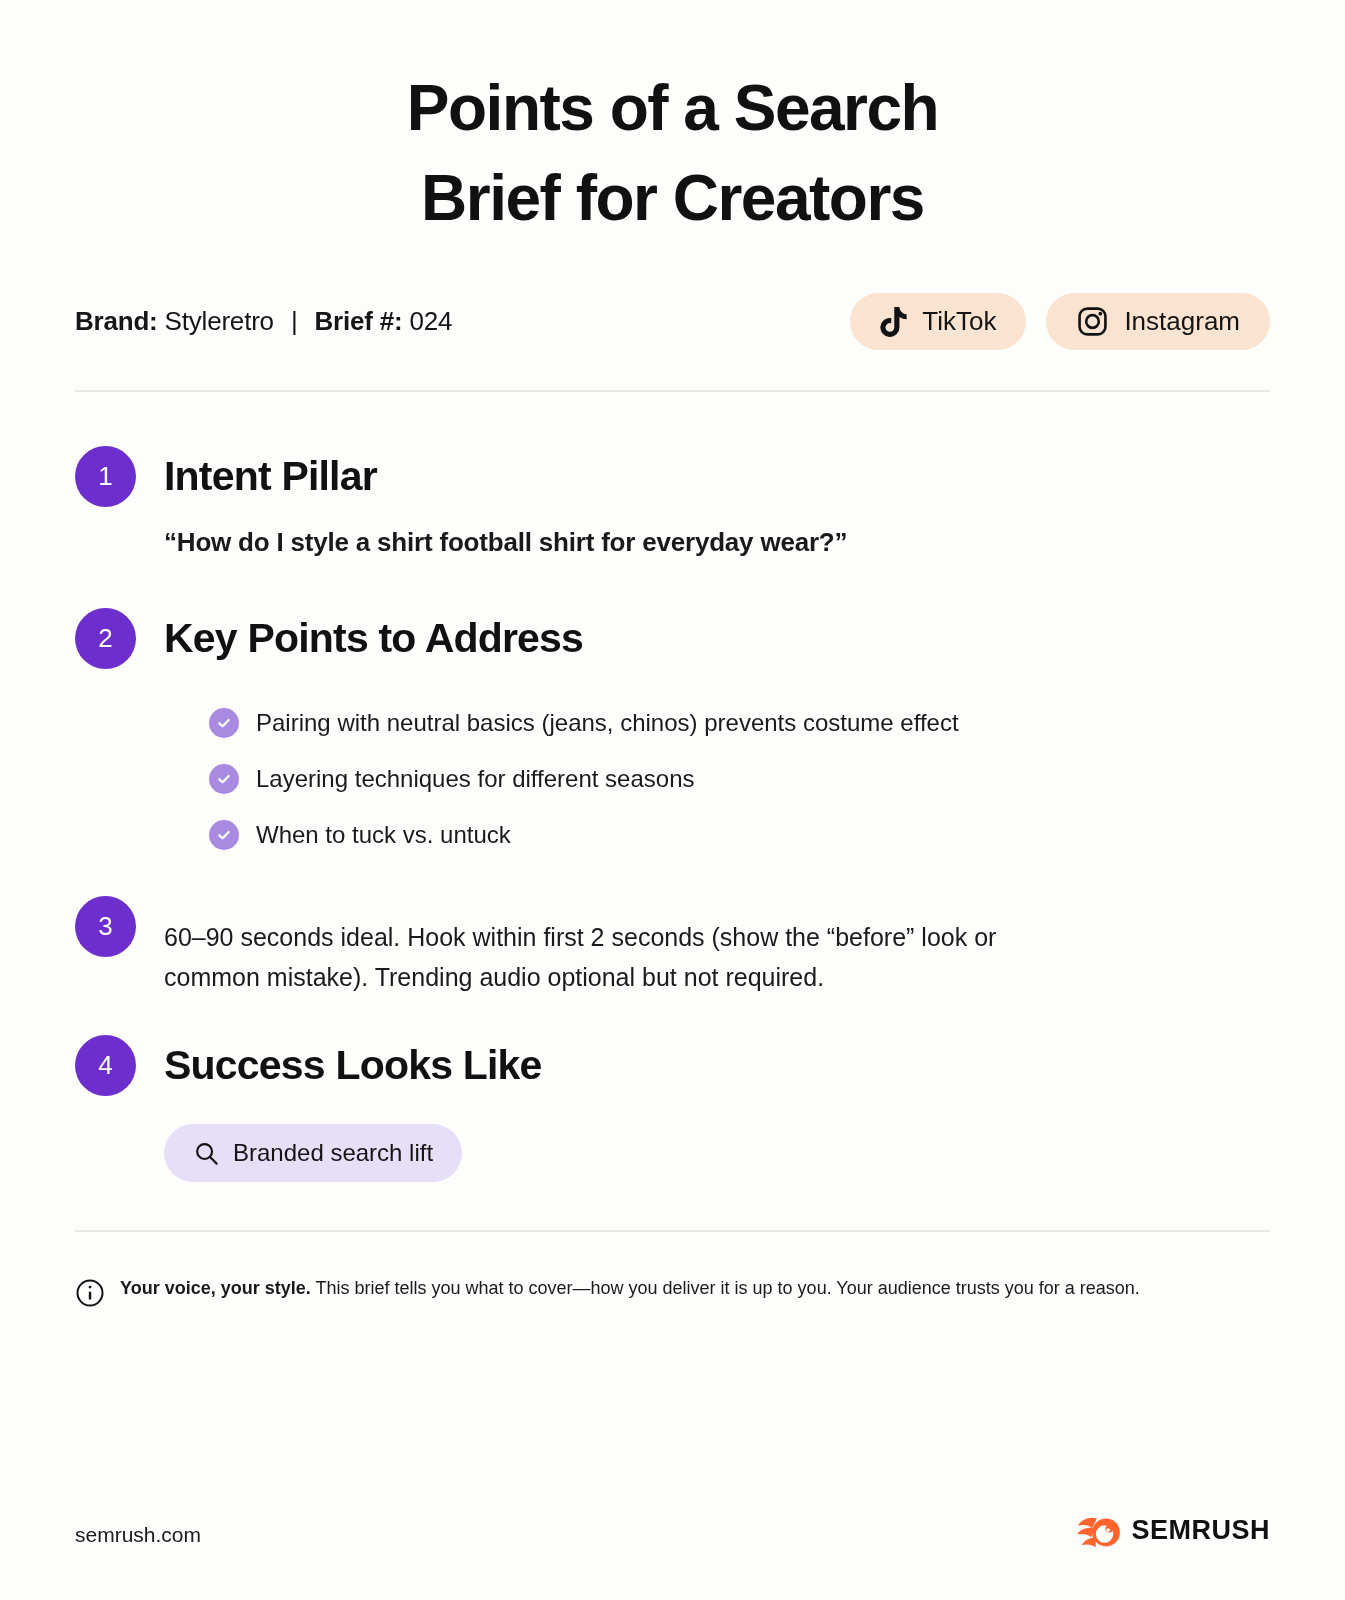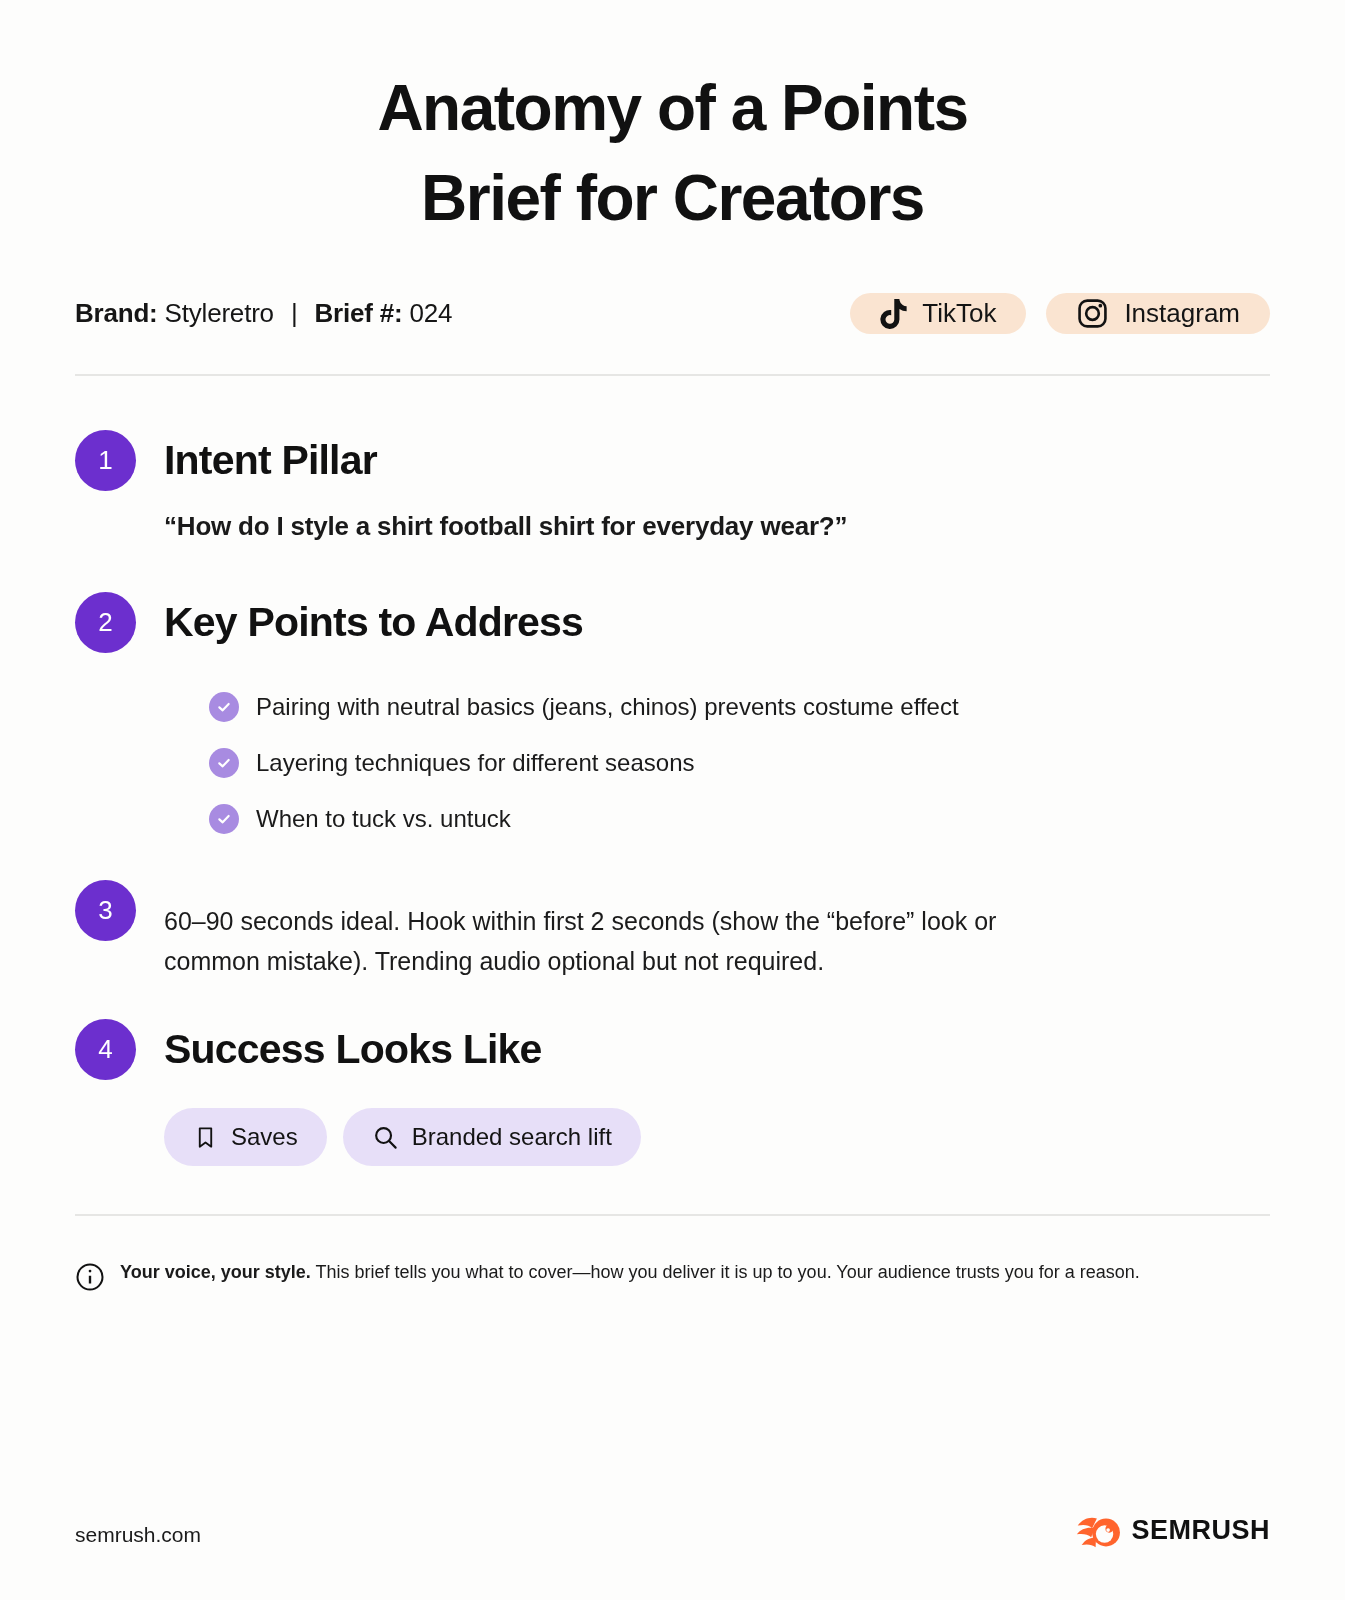--- a/index.html
+++ b/index.html
@@ -36,21 +36,21 @@
   }
   .brand-line { font-size: 26px; color: #161616; letter-spacing: -0.2px; }
   .brand-line .bold { font-weight: 700; }
   .brand-line .sep { margin: 0 10px; color: #161616; }
 
   .platform-pills { display: flex; gap: 20px; }
   .pill-peach {
     display: flex; align-items: center; gap: 15px;
     background: #FAE4D1;
     border-radius: 999px;
-    padding: 4px 30px;
+    padding: 12px 30px;
     font-size: 26px;
     color: #141414;
   }
   .pill-peach svg { display: block; }
 
   .divider {
     border: none;
     border-top: 2px solid #E6E6E4;
     margin-top: 40px;
   }
@@ -172,21 +172,21 @@
     letter-spacing: 0.5px;
     color: #111111;
   }
 </style>
 </head>
 <body>
 
 <div class="page">
 
   <h1 class="title">
-    <div>Anatomy of a Points</div>
+    <div>Points of a Search</div>
     <div>Brief for Creators</div>
   </h1>
 
   <div class="meta-row">
     <div class="brand-line">
       <span class="bold">Brand:</span>
       <span>Styleretro</span>
       <span class="sep">|</span>
       <span class="bold">Brief #:</span>
       <span>024</span>
@@ -265,28 +265,20 @@
       </div>
     </div>
 
     <div class="section sec-gap-4">
       <div class="num-circle">4</div>
       <h2 class="section-title">Success Looks Like</h2>
       <div class="section-content">
         <div class="metric-pills">
           <div class="pill-lavender">
             <span>
-              <svg viewBox="0 0 24 24" width="25" height="25" fill="none" stroke="#121212" stroke-width="1.8" stroke-linejoin="round">
-                  <path d="M6.5 3.2h11v17.6l-5.5-4.1-5.5 4.1z"></path>
-                </svg>
-            </span>
-            <span>Saves</span>
-          </div>
-          <div class="pill-lavender">
-            <span>
               <svg viewBox="0 0 24 24" width="27" height="27" fill="none" stroke="#121212" stroke-width="1.9" stroke-linecap="round">
                   <circle cx="10.3" cy="10.3" r="6.6"></circle>
                   <line x1="15.2" y1="15.2" x2="21" y2="21"></line>
                 </svg>
             </span>
             <span>Branded search lift</span>
           </div>
         </div>
       </div>
     </div>

